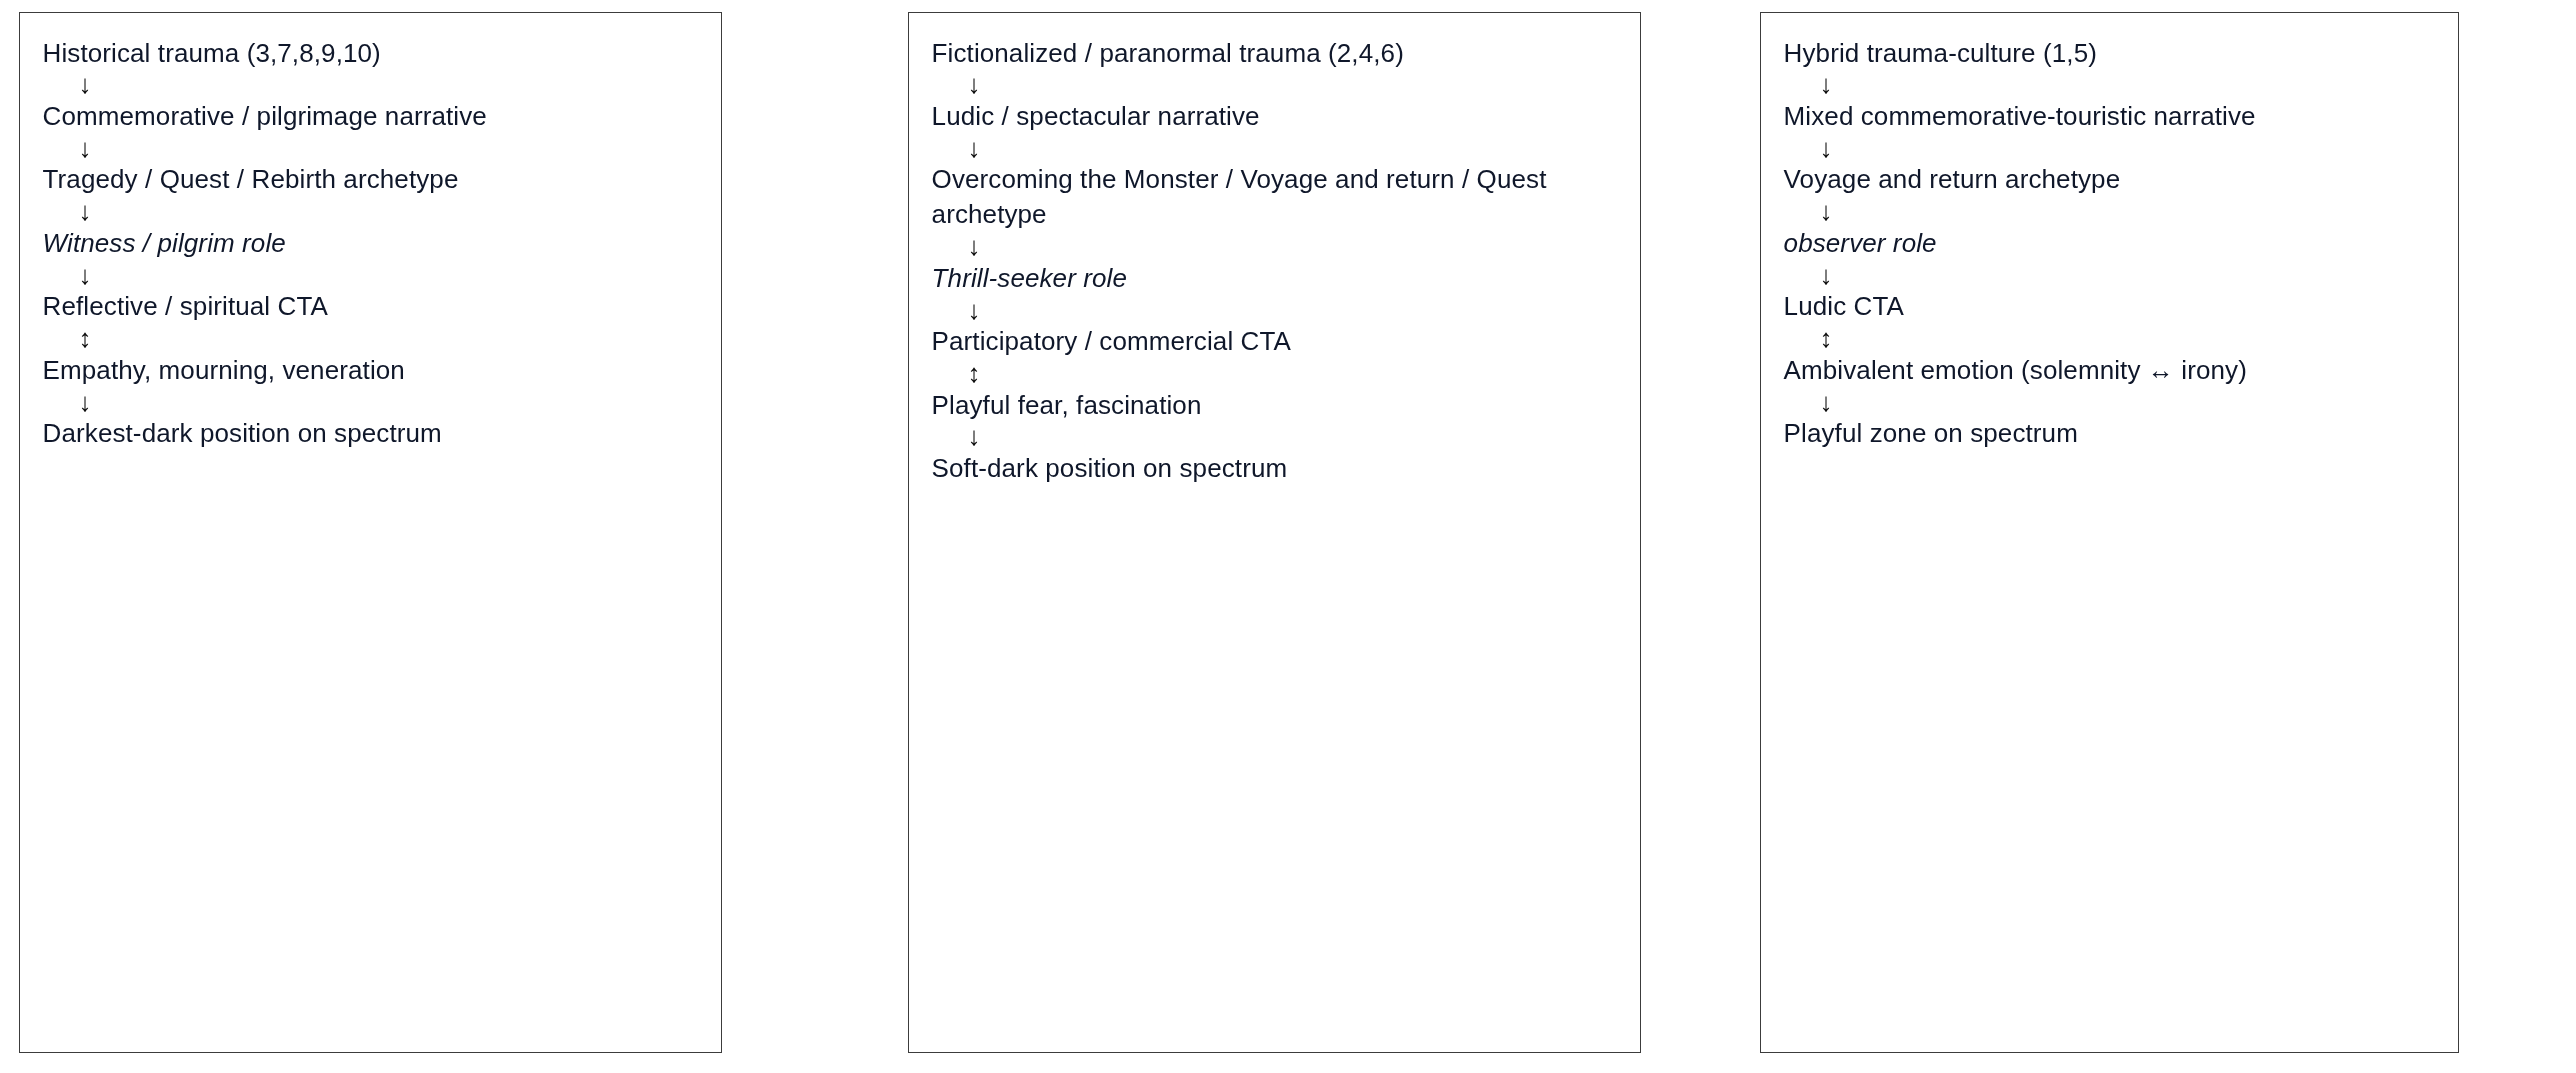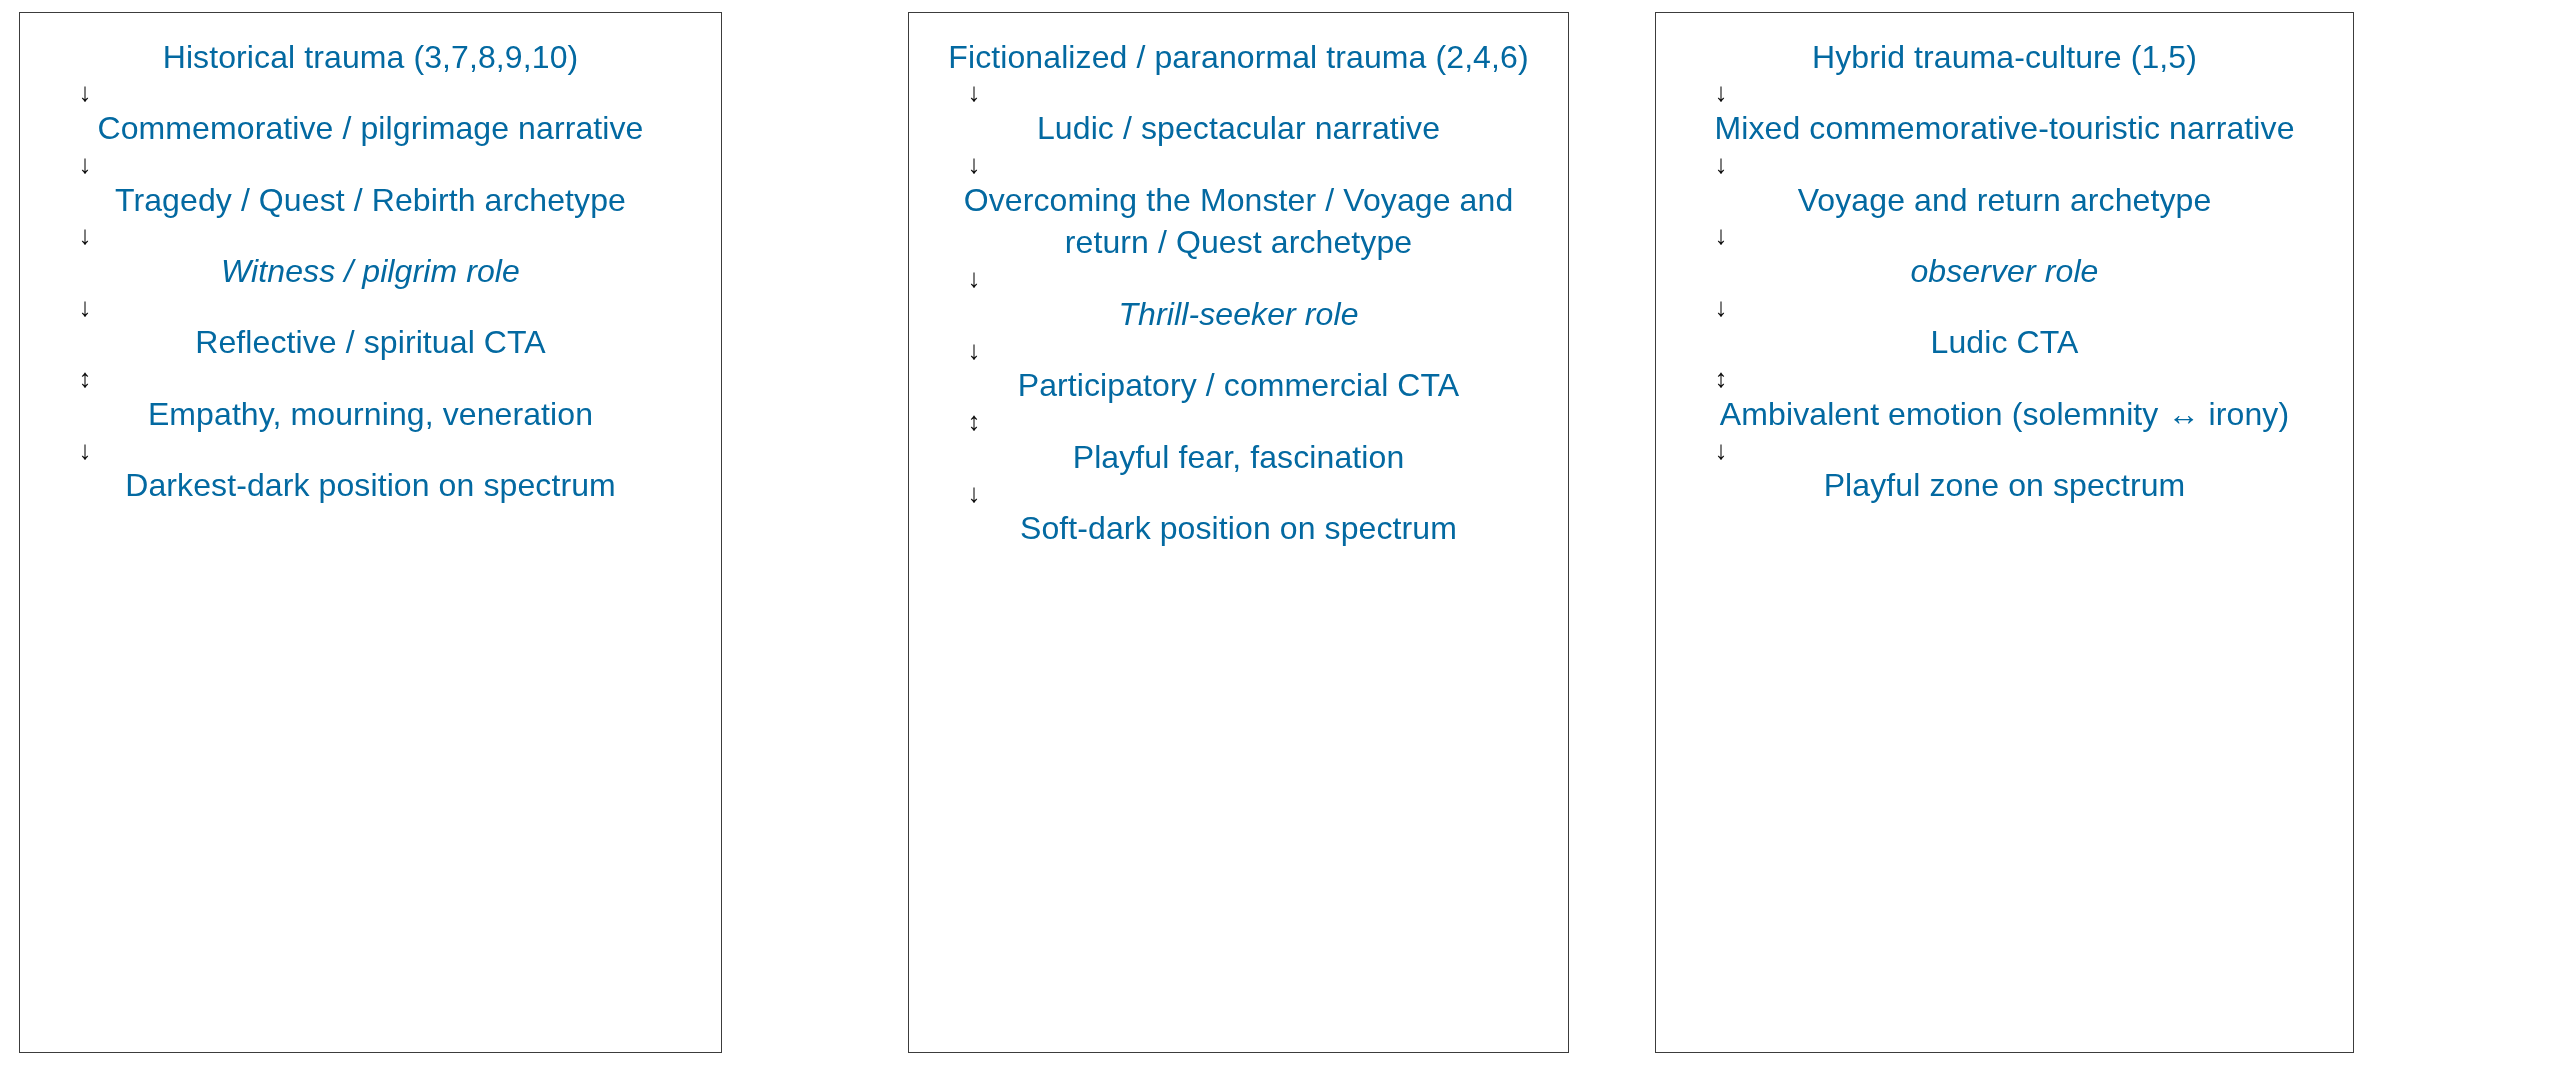--- a/index.html
+++ b/index.html
@@ -30,29 +30,28 @@
     padding: 12px 26px 22.6px 19px;
     gap: 0;
   }
   .col {
     box-sizing: border-box;
     border: 1.7px solid #3c3c3c;
     background: #ffffff;
     padding: 22.6px 22.6px 22.6px 22.6px;
   }
   .col-1 { width: 703px; height: 1041px; margin-right: 186px; }
-  .col-2 { width: 661px; height: 1041px; margin-right: 86px; }
+  .col-2 { width: 733px; height: 1041px; margin-right: 119px; }
   .col-3 { width: 699px; height: 1041px; }
 
   .step {
-    font-size: 32px;
+    font-size: 26px;
     line-height: 1.34;
-    color: #0369a1;
+    color: #0f172a;
     letter-spacing: 0.1px;
-    text-align: center;
   }
   .step.italic {
     font-style: italic;
   }
   .arrow {
     font-size: 26px;
     line-height: 1.1;
     color: #0d0d0d;
     padding-left: 36px;
   }

